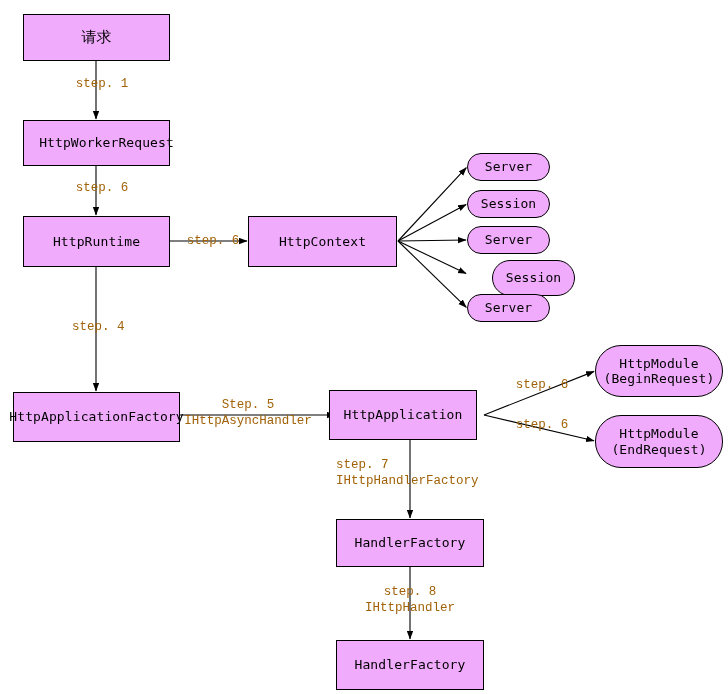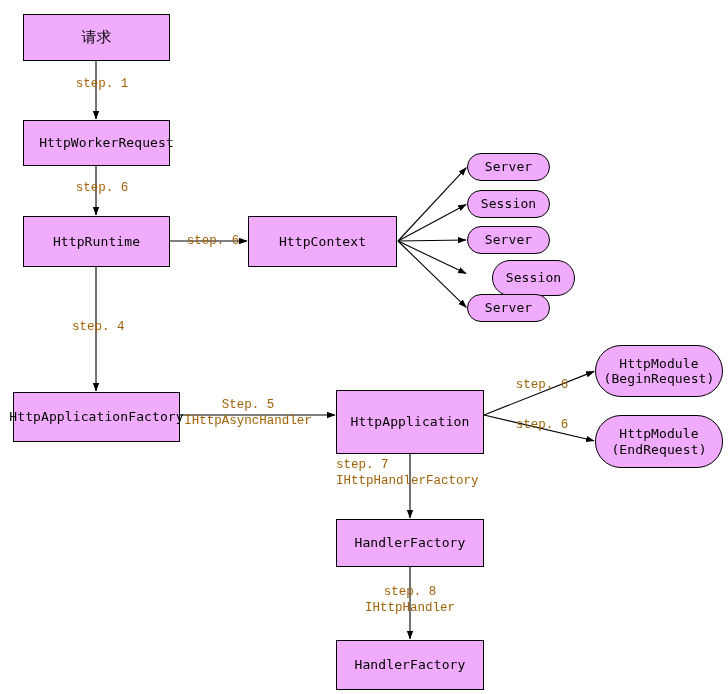--- a/index.html
+++ b/index.html
@@ -96,21 +96,21 @@
       <div class="node rect cjk" style="left: 23px; top: 14px; width: 147px; height: 47px;"><span class="node-label">请求</span></div>
       <div class="node rect" style="left: 23px; top: 120px; width: 147px; height: 46px; padding-left: 20px;"><span class="node-label">HttpWorkerRequest</span></div>
       <div class="node rect" style="left: 23px; top: 216px; width: 147px; height: 51px;"><span class="node-label">HttpRuntime</span></div>
       <div class="node rect" style="left: 248px; top: 216px; width: 149px; height: 51px;"><span class="node-label">HttpContext</span></div>
       <div class="node pill" style="left: 467px; top: 153px; width: 83px; height: 28px;"><span class="node-label">Server</span></div>
       <div class="node pill" style="left: 467px; top: 190px; width: 83px; height: 28px;"><span class="node-label">Session</span></div>
       <div class="node pill" style="left: 467px; top: 226px; width: 83px; height: 28px;"><span class="node-label">Server</span></div>
       <div class="node pill" style="left: 492px; top: 260px; width: 83px; height: 36px;"><span class="node-label">Session</span></div>
       <div class="node pill" style="left: 467px; top: 294px; width: 83px; height: 28px;"><span class="node-label">Server</span></div>
       <div class="node rect" style="left: 13px; top: 392px; width: 167px; height: 50px;"><span class="node-label">HttpApplicationFactory</span></div>
-      <div class="node rect" style="left: 336px; top: 390px; width: 148px; height: 64px;"><span class="node-label">HttpApplication</span></div>
+      <div class="node rect" style="left: 329px; top: 390px; width: 148px; height: 50px;"><span class="node-label">HttpApplication</span></div>
       <div class="node pill" style="left: 595px; top: 345px; width: 128px; height: 52px;"><span class="node-label">HttpModule
 (BeginRequest)</span></div>
       <div class="node pill" style="left: 595px; top: 415px; width: 128px; height: 53px;"><span class="node-label">HttpModule
 (EndRequest)</span></div>
       <div class="node rect" style="left: 336px; top: 519px; width: 148px; height: 48px;"><span class="node-label">HandlerFactory</span></div>
       <div class="node rect" style="left: 336px; top: 640px; width: 148px; height: 50px;"><span class="node-label">HandlerFactory</span></div>
     </div>
   <div id="label-layer">
       <div class="edge-label" style="left: 72px; top: 77px; width: 60px; text-align: center;">step. 1</div>
       <div class="edge-label" style="left: 72px; top: 181px; width: 60px; text-align: center;">step. 6</div>

